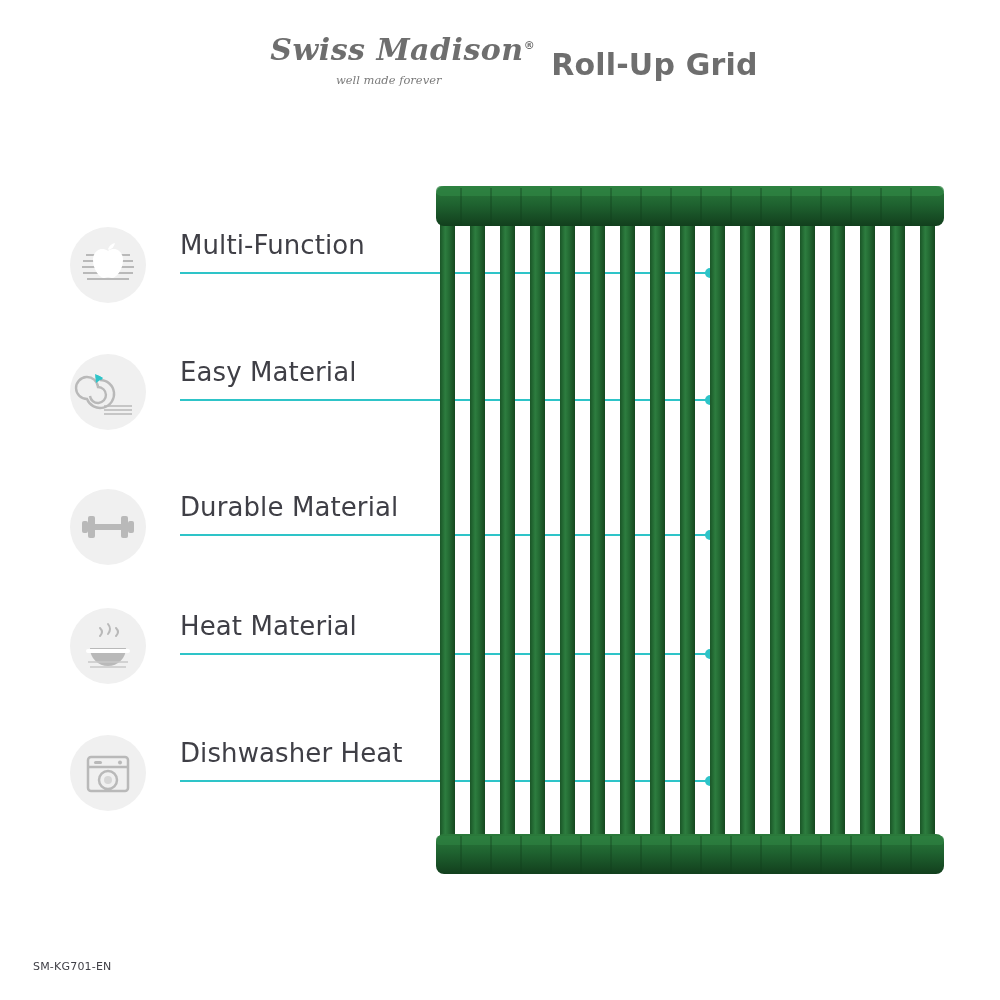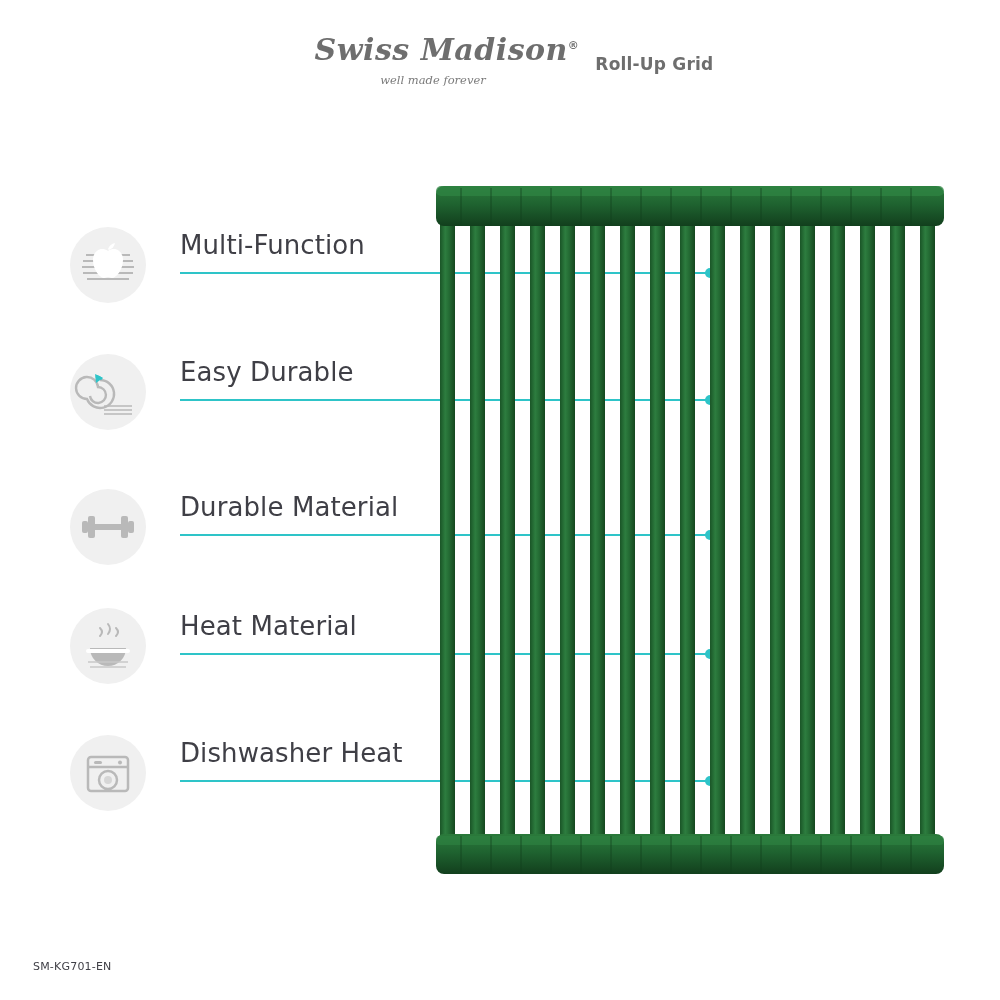--- a/index.html
+++ b/index.html
@@ -72,21 +72,21 @@
   .brand-tagline {
     font-family: "DejaVu Serif", serif;
     font-style: italic;
     font-size: 11.5px;
     color: #7a7a7a;
     white-space: nowrap;
   }
   .product-title {
     font-family: "DejaVu Sans", sans-serif;
     font-weight: bold;
-    font-size: 17px;
+    font-size: 30px;
     color: #6e6e6e;
     letter-spacing: 0.2px;
     white-space: nowrap;
     align-self: center;
     margin-top: 2px;
   }
 
   
   .features {
     position: absolute;
@@ -202,21 +202,21 @@
         <g stroke="#b9b9b9" stroke-width="1.6" fill="none">
           <line x1="34" y1="52" x2="62" y2="52"></line>
           <line x1="34" y1="56" x2="62" y2="56"></line>
           <line x1="34" y1="60" x2="62" y2="60"></line>
         </g>
         <path d="M30 26 a14 14 0 1 1 -13 19 a11 11 0 1 1 11 -12 a8 8 0 1 1 -8 9" fill="none" stroke="#b9b9b9" stroke-width="2.4"></path>
         <path d="M33 24 l-8 -4 l1 9 z" fill="#2ec4c8"></path>
         <path d="M26 22 a16 16 0 0 1 6 3" fill="none" stroke="#2ec4c8" stroke-width="2.4"></path>
       </svg>
     </div>
-    <div class="feature-label">Easy Durable</div>
+    <div class="feature-label">Easy Material</div>
     <div class="leader" style="width:530px;">
       <span class="leader-dot"></span>
     </div>
   </div>
 
   <div class="feature" style="top:262px;">
     <div class="feature-icon">
       <svg width="76" height="76" viewBox="0 0 76 76">
         <rect x="24" y="35" width="28" height="6" fill="#b9b9b9"></rect>
         <rect x="18" y="27" width="7" height="22" rx="2" fill="#b9b9b9"></rect>

